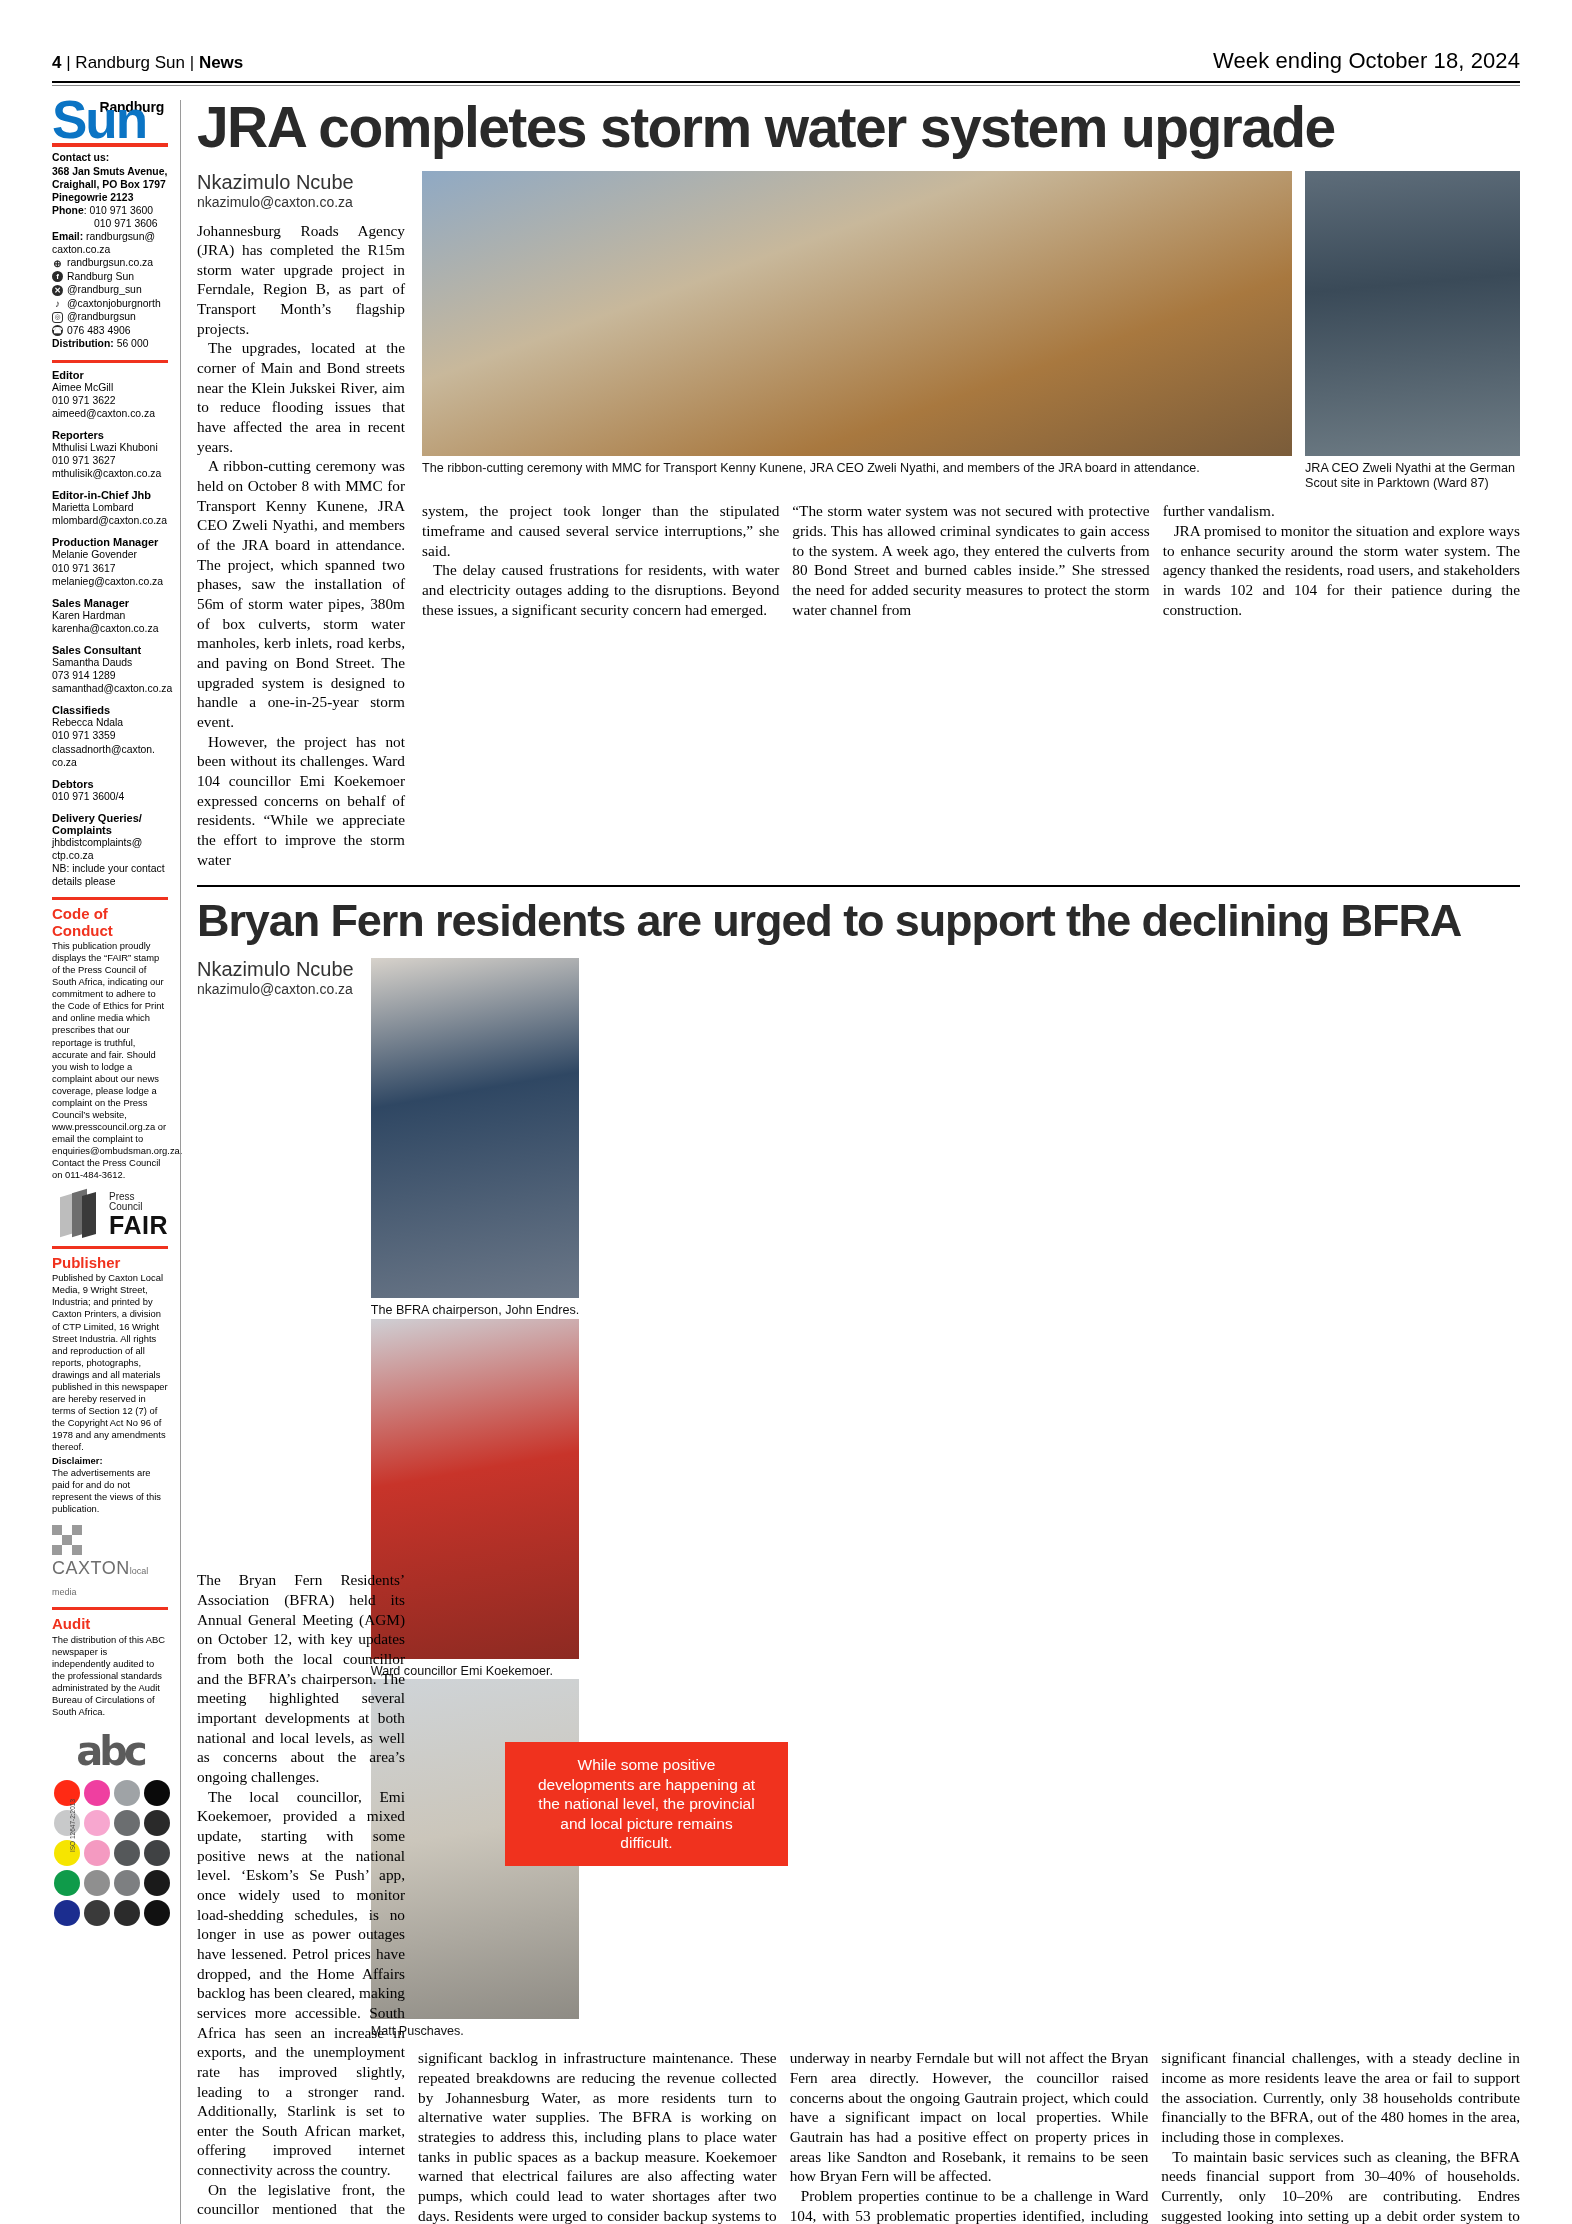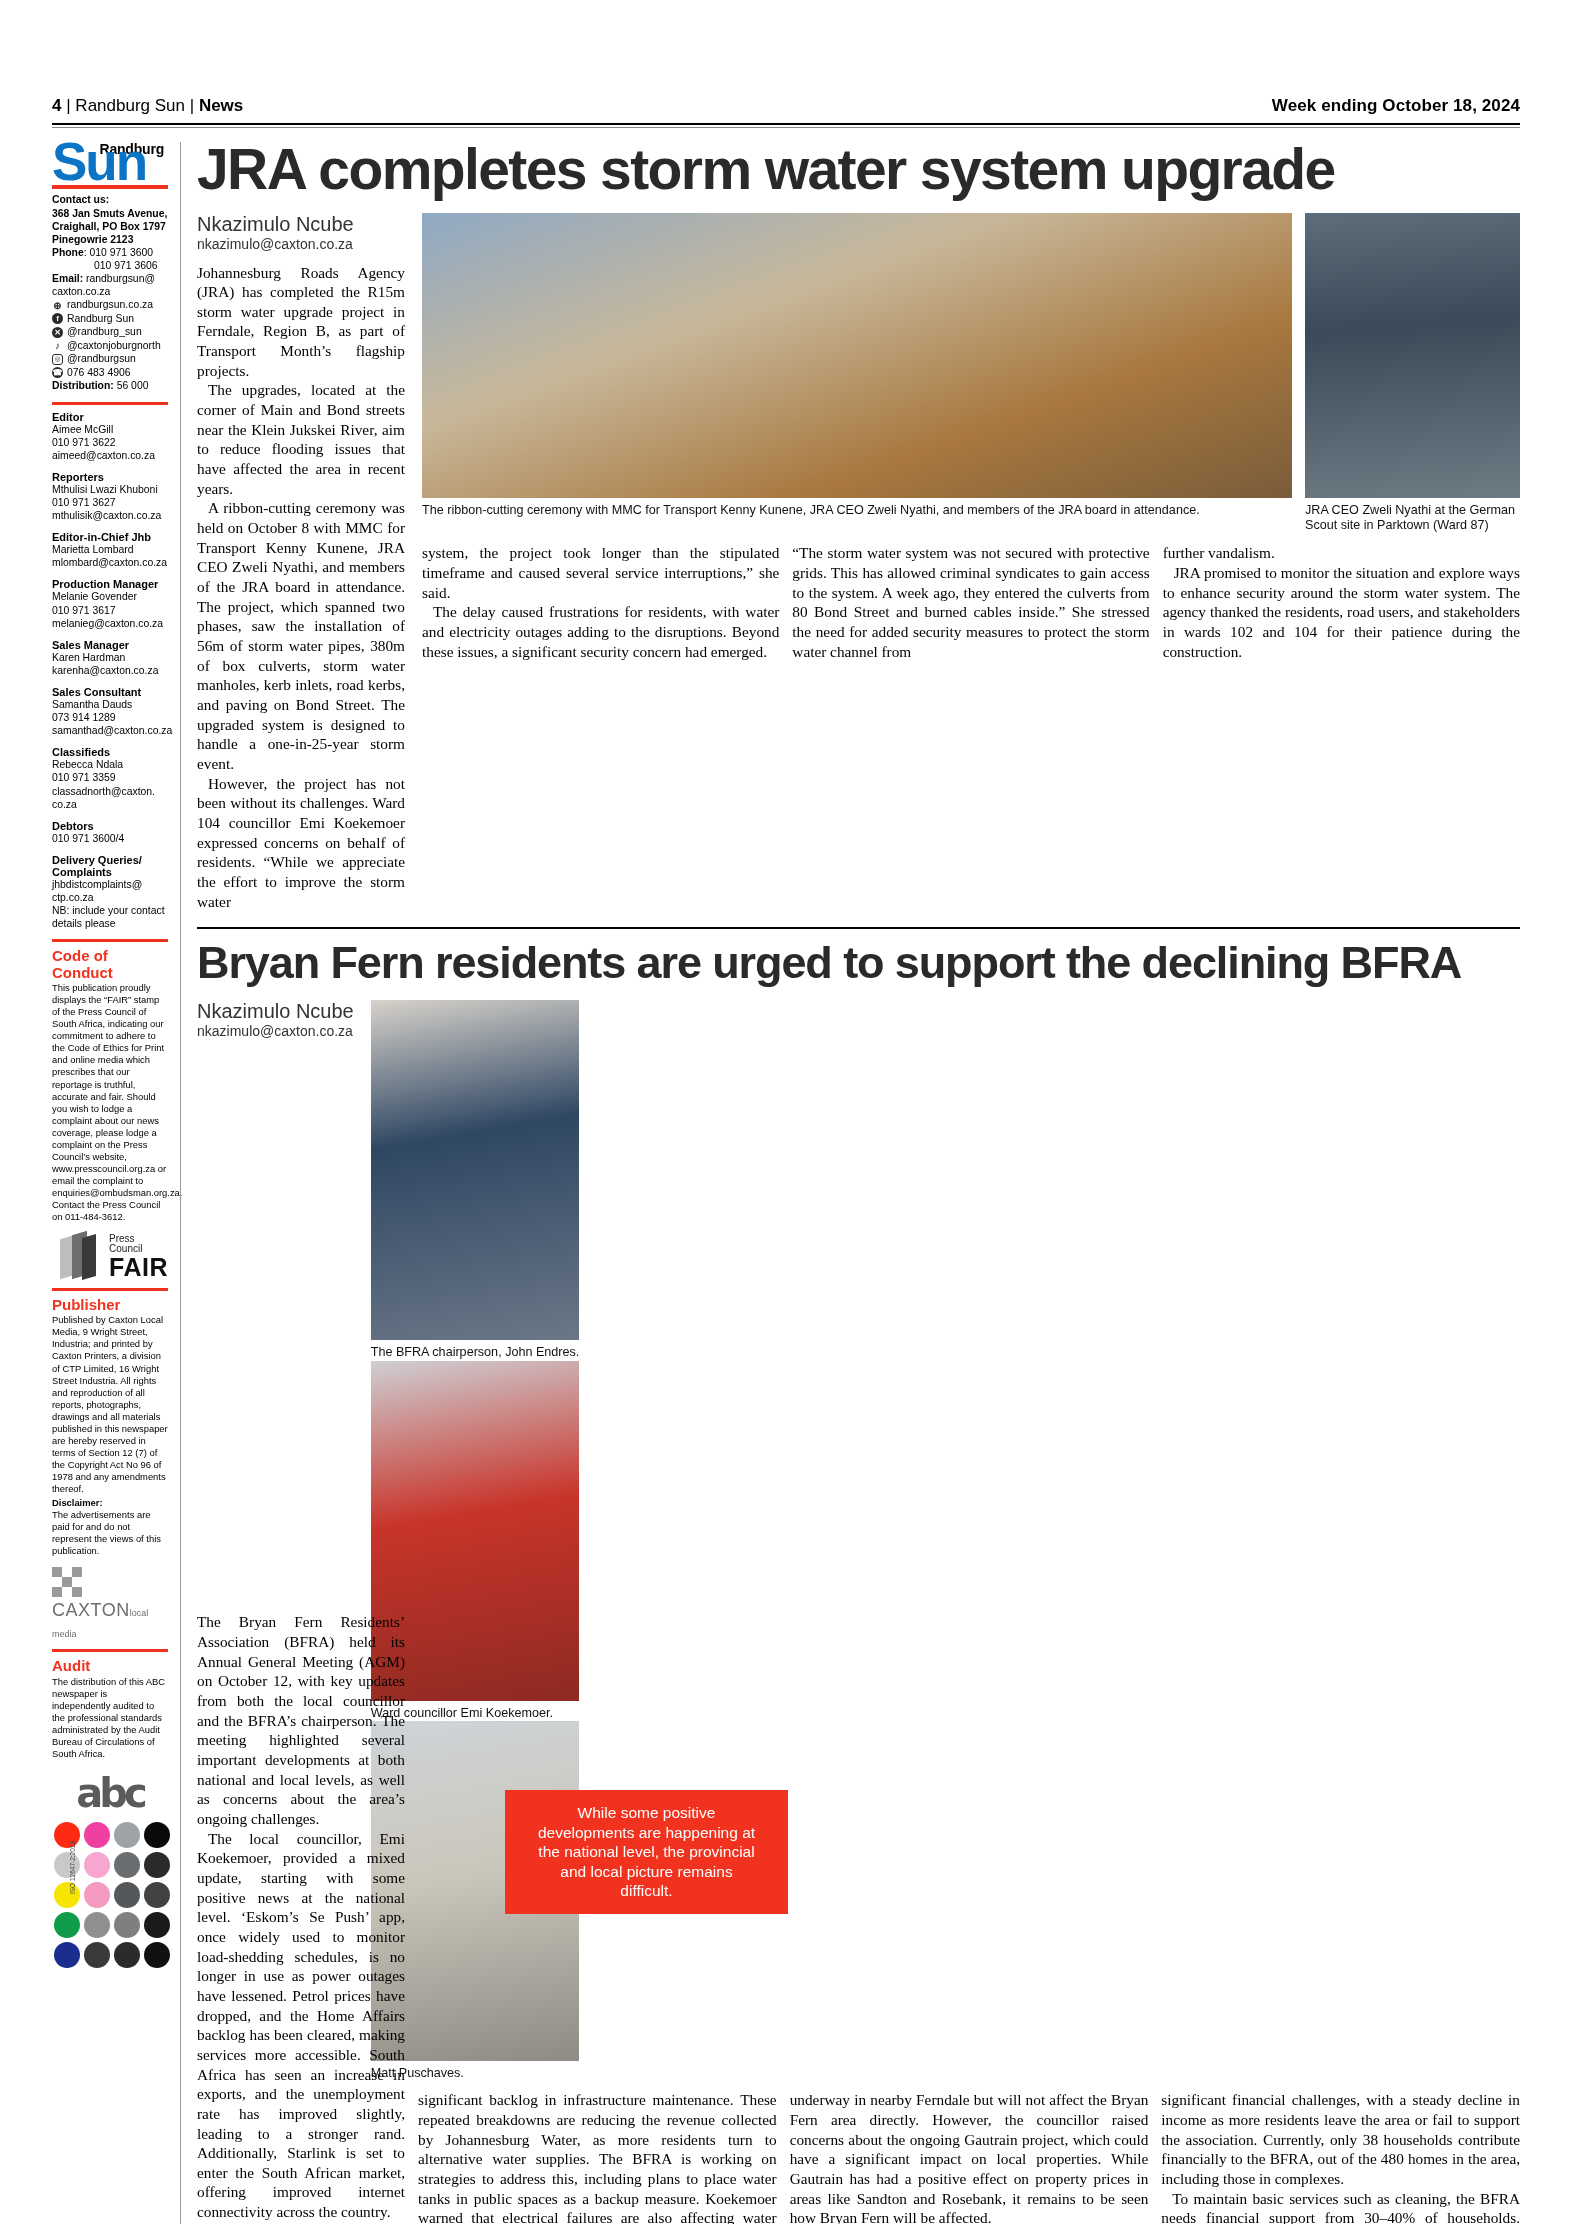--- a/index.html
+++ b/index.html
@@ -5,28 +5,28 @@
   * { box-sizing: border-box; }
   html, body { margin:0; padding:0; }
   body {
     width:1572px; height:2224px;
     background:#ffffff;
     font-family:"Liberation Sans", sans-serif;
     color:#000;
     position:relative;
     overflow:hidden;
   }
-  .page { position:relative; width:1572px; height:1756px; padding:48px 52px 0 52px;margin-top:48px; }
+  .page { position:relative; width:1572px; height:1756px; padding:48px 52px 0 52px; }
 
   
   .topbar { display:flex; justify-content:space-between; align-items:baseline;
             font-size:17px; padding-bottom:7px; }
   .topbar .left { font-family:"Liberation Sans", sans-serif; }
   .topbar .left b { font-weight:bold; }
-  .topbar .right { font-weight:bold; font-size:17px; letter-spacing:.1px; }
+  .topbar .right { font-weight:normal; font-size:22px; letter-spacing:.1px; }
   .rule-top { border-bottom:2px solid #000; margin-bottom:2px; }
   .rule-thin { border-bottom:1px solid #8a8a8a; margin-bottom:14px; }
 
   
   .body-wrap { display:flex; gap:0; }
   .rail { width:128px; flex:0 0 128px; padding-right:12px; }
   .rail-sep { width:1px; background:#9a9a9a; flex:0 0 1px; margin-right:16px; }
   .content { flex:1 1 auto; }
 
   

